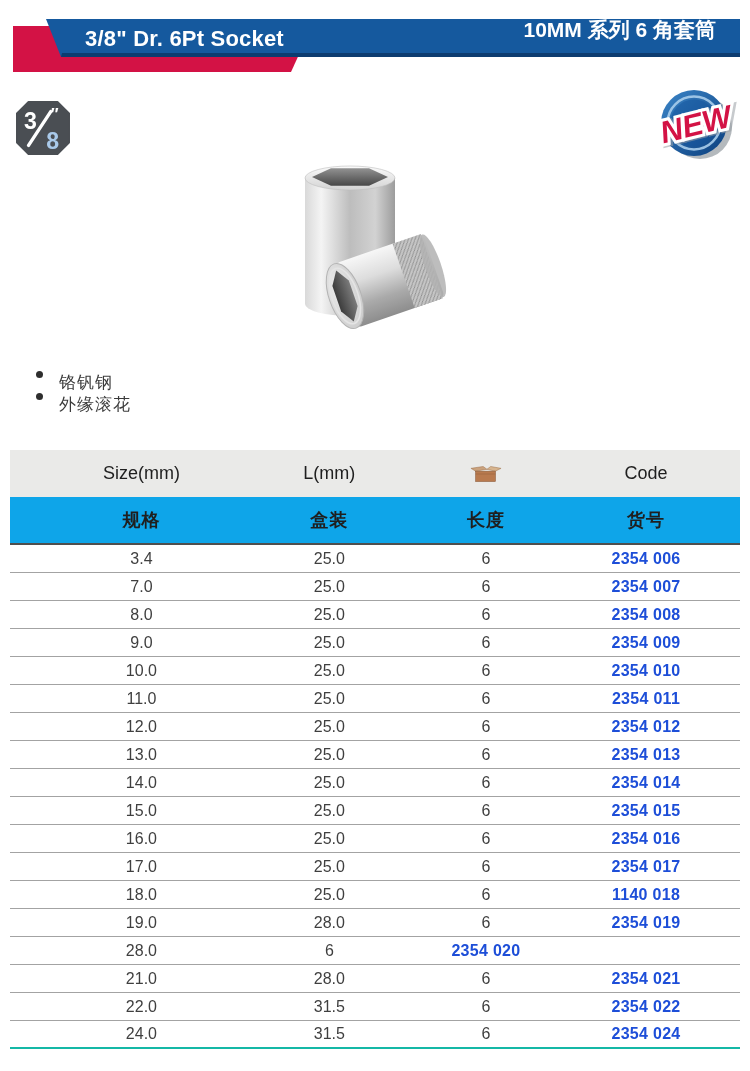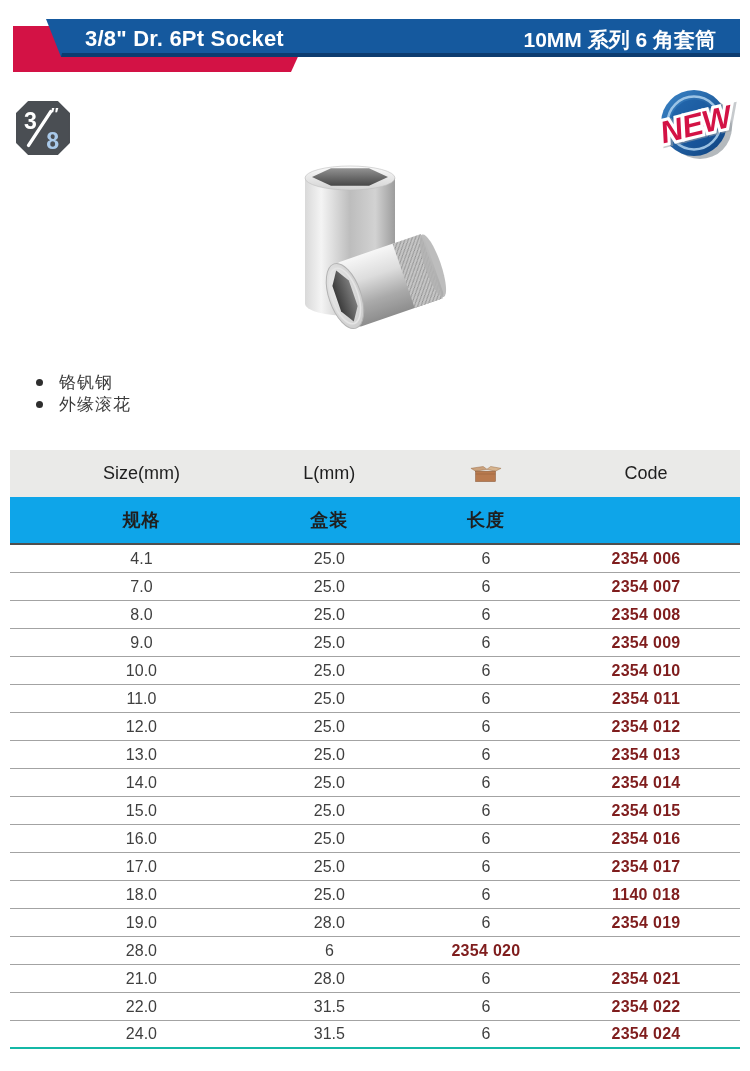--- a/index.html
+++ b/index.html
@@ -13,38 +13,38 @@
 
   
   .titlebar { position:absolute; left:0; top:0; width:750px; height:80px; }
   .titlebar svg { position:absolute; left:0; top:0; }
   .title-en {
     position:absolute; left:85px; top:26px;
     font-size:22px; font-weight:bold; color:#ffffff;
     letter-spacing:0.2px; white-space:nowrap;
   }
   .title-zh {
-    position:absolute; right:34px; top:26px;
+    position:absolute; right:34px; top:16px;
     font-size:21px; font-weight:bold; color:#ffffff;
     white-space:nowrap;
     text-align:right;
   }
 
   
   .drive-badge { position:absolute; left:16px; top:101px; width:54px; height:54px; }
 
   
   .new-badge { position:absolute; left:644px; top:84px; width:104px; height:80px; }
 
   
   .product { position:absolute; left:293px; top:158px; width:160px; height:185px; }
 
   
   .features { position:absolute; left:36px; top:371px; list-style:none; }
-  .feature-item { display:flex; align-items:center; height:22px; }
+  .feature-item { display:flex; align-items:flex-start; height:22px; }
   .bullet-dot {
     width:7px; height:7px; border-radius:50%;
     background:#2e2e2e; margin-right:16px; flex:0 0 auto;
   }
   .feature-text { font-size:17px; color:#3b3b3b; letter-spacing:1px; }
 
   
   .spec-table { position:absolute; left:10px; top:450px; width:730px; }
   .grid-row {
     display:grid;
@@ -54,21 +54,21 @@
   .thead-en { height:47px; background:#eaeae8; font-size:18px; color:#1f1f1f; }
   .thead-zh {
     height:48px; background:#0ea5e9; font-size:18px; font-weight:bold;
     color:#1f1f1f; border-bottom:2px solid #4f4f4f; letter-spacing:1px;
   }
   .trow {
     height:28px; font-size:16px; color:#3f3f3f;
     border-bottom:1px solid #a3a3a3;
   }
   .trow:last-child { border-bottom:2px solid #14b8a6; }
-  .col-code { font-weight:bold; color:#7f1d1d; letter-spacing:0.3px; }
+  .col-code { font-weight:bold; color:#1d4ed8; letter-spacing:0.3px; }
   .box-icon-wrap { display:flex; justify-content:center; align-items:center; }
 </style>
 </head>
 <body>
 
 <header class="titlebar">
   <svg width="750" height="80" viewBox="0 0 750 80" aria-hidden="true">
     <polygon points="13,26 312,26 291,72 13,72" fill="#d31245"></polygon>
     <polygon points="46,19 740,19 740,57 61,57" fill="#15599e"></polygon>
     <polygon points="62,53 740,53 740,57 61,57" fill="#0d3c70"></polygon>
@@ -183,24 +183,25 @@
         <rect x="6" y="6" width="21" height="11" fill="#b97a4e" stroke="#8a5a38" stroke-width="0.6"></rect>
         <line x1="6" y1="9" x2="27" y2="9" stroke="#8a5a38" stroke-width="0.6" opacity="0.7"></line>
       </svg>
     </span>
     <span>Code</span>
   </div>
   <div class="grid-row thead-zh">
     <span>规格</span>
     <span>盒装</span>
     <span>长度</span>
+    <span>货号</span>
   </div>
   <div id="table-body">
   <div class="grid-row trow">
-    <span class="col-size">4.1</span>
+    <span class="col-size">3.4</span>
     <span class="col-length">25.0</span>
     <span class="col-qty">6</span>
     <span class="col-code">2354 006</span>
   </div>
 
   <div class="grid-row trow">
     <span class="col-size">7.0</span>
     <span class="col-length">25.0</span>
     <span class="col-qty">6</span>
     <span class="col-code">2354 007</span>

